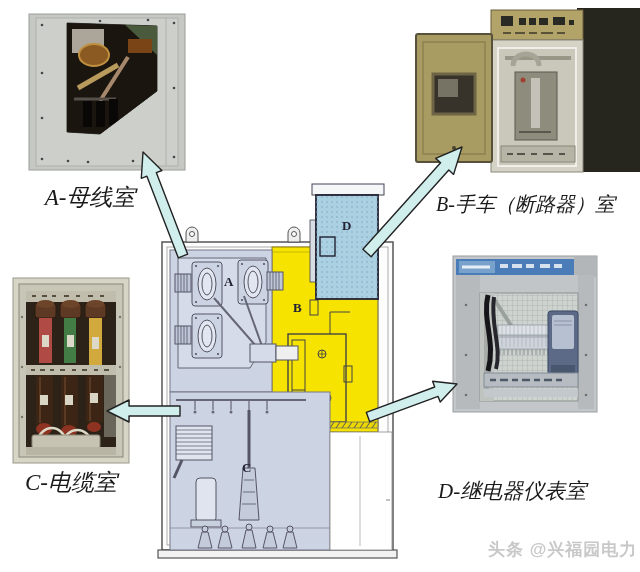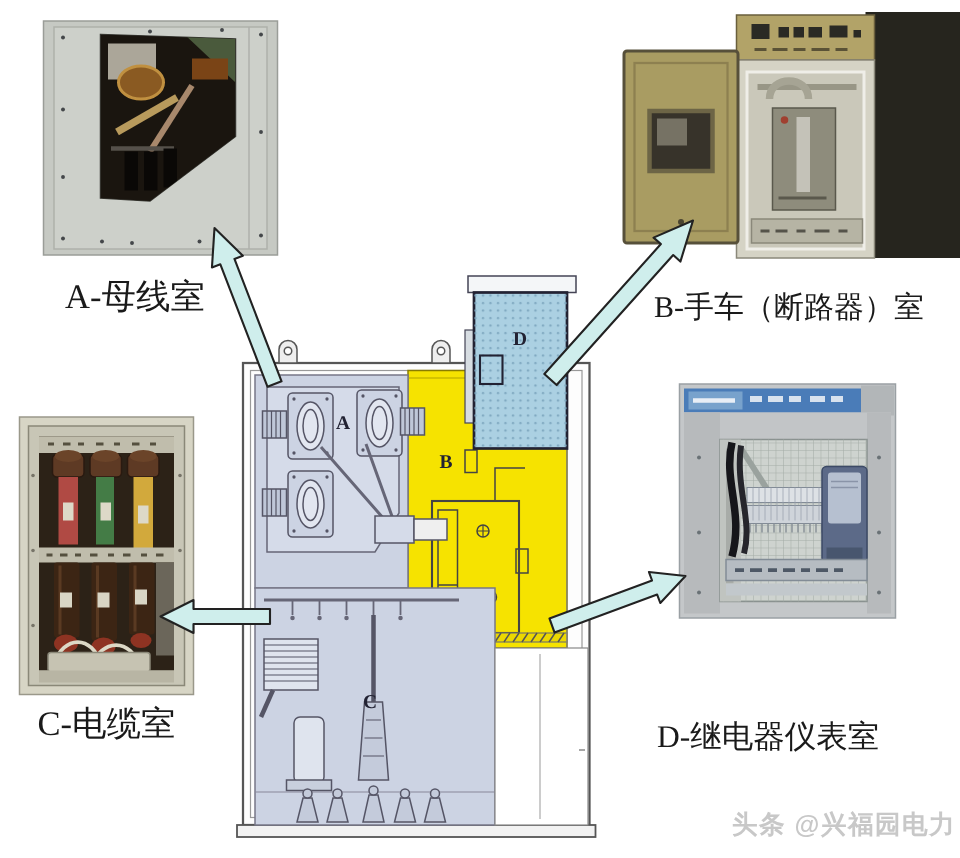--- a/index.html
+++ b/index.html
@@ -1,20 +1,20 @@
 <!DOCTYPE html>
 <html><head>
 <meta charset="utf-8">
 <style>
   html,body{margin:0;padding:0;background:#fff;}
   #canvas{position:relative;width:640px;height:572px;background:#ffffff;overflow:hidden;
           font-family:"Liberation Serif","DejaVu Serif",serif;}
   .photo{position:absolute;z-index:1;}
   .photo svg{display:block;}
-  .caption{position:absolute;z-index:2;color:#1a1a1a;white-space:nowrap;}
+  .caption{position:absolute;z-index:2;color:#1a1a1a;white-space:nowrap;font-style:italic;}
   #cap-a{left:10px;top:182px;width:160px;text-align:center;font-size:23px;}
   #cap-b{left:424px;top:191px;font-size:20px;margin-left:12px;}
   #cap-c{left:12px;top:467px;width:118px;text-align:center;font-size:23px;}
   #cap-d{left:438px;top:477px;font-size:21px;}
   #overlay{position:absolute;left:0;top:0;z-index:3;pointer-events:none;}
   #watermark{position:absolute;z-index:4;left:488px;top:538px;font-size:17px;font-weight:bold;
              font-family:"Liberation Sans","DejaVu Sans",sans-serif;color:#c8c8c8;
              text-shadow:1px 1px 1px rgba(255,255,255,.9);letter-spacing:1px;}
   .dletter{font-family:"Liberation Serif","DejaVu Serif",serif;font-size:13px;font-weight:600;fill:#223;}
 </style>

